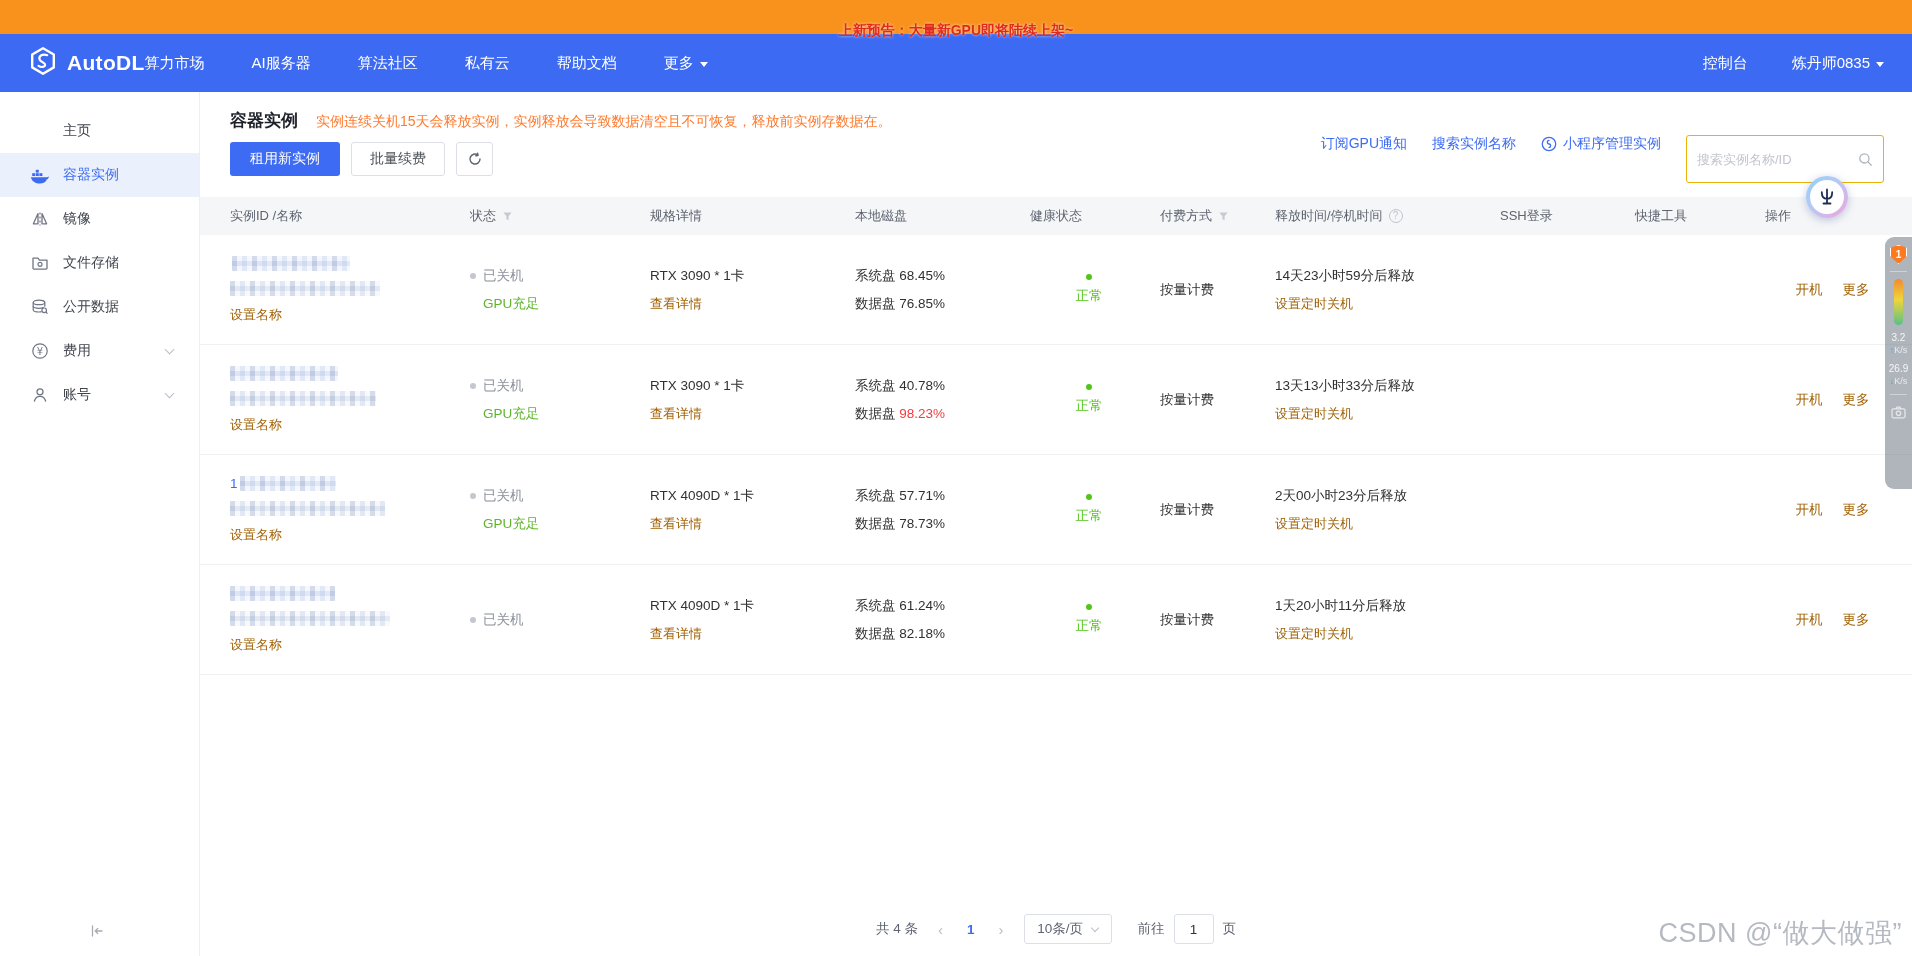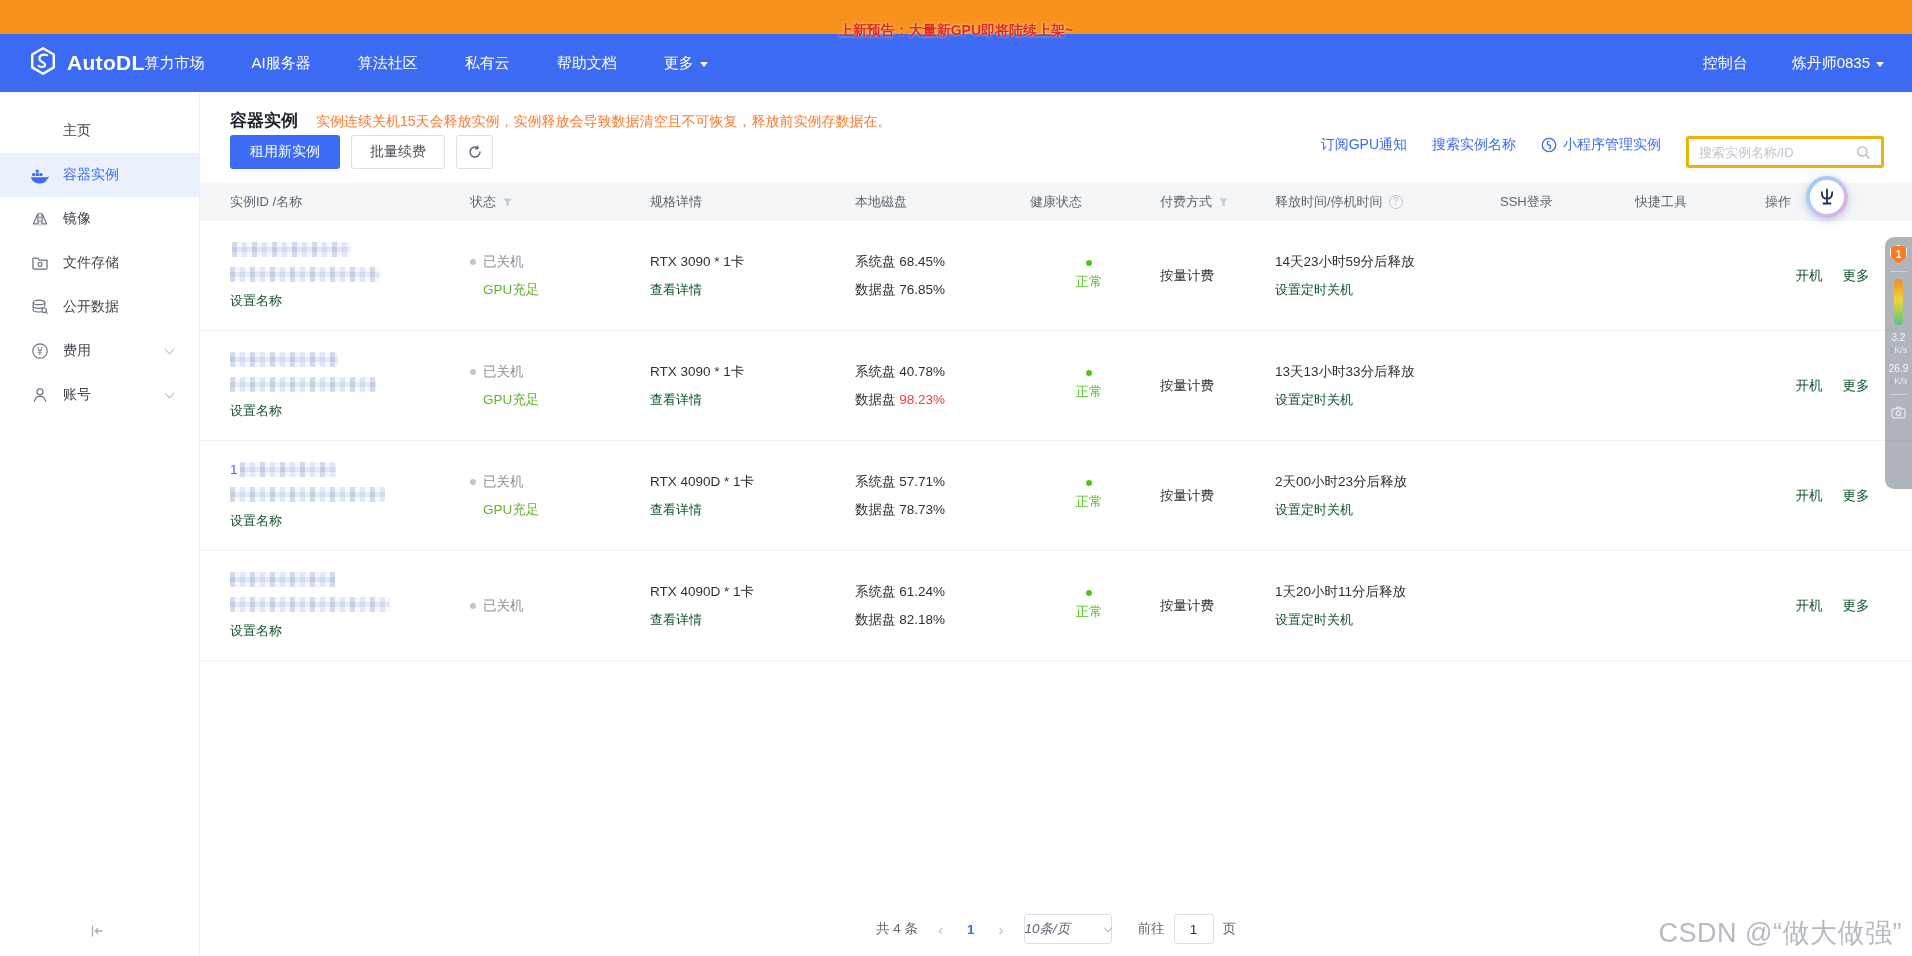--- a/index.html
+++ b/index.html
@@ -37,57 +37,57 @@
   .page-title { font-size:17px; font-weight:700; color:#1D2129; }
   .page-warning { font-size:14px; color:#FF7A2E; }
 
   
   .toolbar { display:flex; align-items:center; margin-top:3px; padding:0 28px 0 30px; }
   .btn-primary { height:34px; padding:0 20px; background:#3D6BF3; color:#fff; font-size:14px; border:none; border-radius:3px; cursor:pointer; }
   .btn-plain { height:34px; padding:0 18px; background:#fff; color:#4E5358; font-size:14px; border:1px solid #DCDFE6; border-radius:3px; margin-left:11px; cursor:pointer; }
   .btn-refresh { width:37px; height:34px; background:#fff; border:1px solid #DCDFE6; border-radius:3px; margin-left:11px; cursor:pointer; display:flex; align-items:center; justify-content:center; }
   .toolbar-right { margin-left:auto; display:flex; align-items:flex-start; gap:25px; }
   .tool-link { font-size:14px; color:#3D6BF3; cursor:pointer; display:flex; align-items:center; gap:6px; }
-  .search-box { width:198px; height:32px; border:3px solid #eab308; border-radius:3px; display:flex; align-items:center; padding:0 10px; background:#fff; }
+  .search-box { width:198px; height:48px; border:1px solid #eab308; border-radius:3px; display:flex; align-items:center; padding:0 10px; background:#fff; }
   .search-box input { flex:1; border:none; outline:none; font-size:13px; color:#303133; min-width:0; font-family:inherit; }
   .search-box input::placeholder { color:#C0C4CC; }
 
   
   .table { margin-top:14px; }
   .trow { display:grid; grid-template-columns:240px 180px 205px 175px 130px 115px 225px 135px 130px minmax(0,1fr); padding-left:30px; }
   .thead { height:38px; background:#F5F6F8; align-items:center; font-size:13px; color:#5E6470; }
   .th { display:flex; align-items:center; gap:6px; padding-right:10px; }
   .qmark { width:14px; height:14px; border:1px solid #C0C4CC; border-radius:50%; color:#C0C4CC; font-size:10px; line-height:12px; text-align:center; cursor:pointer; }
   .row { height:110px; border-bottom:1px solid #EFF1F5; align-items:center; font-size:13.5px; color:#303133; }
   .cell { display:flex; flex-direction:column; justify-content:center; gap:10px; padding-right:12px; }
   .cell-h { align-items:center; gap:7px; }
   .id-line { display:flex; align-items:center; gap:2px; height:15px; }
   .id-prefix { color:#3D6BF3; font-size:13.5px; }
   .mosaic { height:15px; border-radius:1px; background-color:#E9EDF4;
     background-image:
       repeating-linear-gradient(90deg, rgba(128,148,190,.28) 0 5px, rgba(255,255,255,.15) 5px 10px, rgba(188,202,230,.32) 10px 15px, rgba(255,255,255,.25) 15px 20px),
       repeating-linear-gradient(0deg, rgba(255,255,255,.55) 0 5px, rgba(170,185,215,.18) 5px 10px); }
   .mosaic.bluish { background-color:#E3EAFB; }
-  .blue-link { color:#14532d; cursor:pointer; font-size:13px; width:max-content; }
+  .blue-link { color:#a16207; cursor:pointer; font-size:13px; width:max-content; }
   .status-line { display:flex; align-items:center; gap:7px; color:#8B909A; }
   .dot { width:6px; height:6px; border-radius:50%; background:#C3C7CE; flex:none; }
   .dot.green { background:#52C41A; }
   .gpu-note { color:#5FB62A; padding-left:13px; }
   .gpu-note:empty { display:none; }
   .health-text { color:#52C41A; }
   .disk-line { white-space:nowrap; }
   .danger { color:#F03E3E; }
   .ops { display:flex; flex-direction:row; gap:20px; align-items:center; }
   .ops .blue-link { font-size:13.5px; }
 
   
   .pagination { position:absolute; left:0; right:0; bottom:12px; display:flex; align-items:center; justify-content:center; gap:16px; font-size:13.5px; color:#5E6470; }
   .pg-arrow { color:#B7BCC4; font-size:15px; cursor:pointer; padding:0 4px; }
   .pg-num { color:#3D6BF3; font-weight:700; cursor:pointer; padding:0 4px; }
-  .pg-size { width:88px; height:30px; border:1px solid #DCDFE6; border-radius:3px; display:flex; align-items:center; justify-content:space-between; gap:9px; cursor:pointer; color:#5E6470;font-style:italic; }
+  .pg-size { width:88px; height:30px; border:1px solid #DCDFE6; border-radius:3px; display:flex; align-items:center; justify-content:center; gap:9px; cursor:pointer; color:#5E6470; }
   .pg-size-caret { width:6px; height:6px; border-right:1.4px solid #B9BEC7; border-bottom:1.4px solid #B9BEC7; transform:rotate(45deg); margin-top:-3px; }
   .pg-goto { display:flex; align-items:center; gap:9px; margin-left:10px; }
   .pg-input { width:40px; height:30px; border:1px solid #DCDFE6; border-radius:3px; text-align:center; font-size:13.5px; color:#303133; outline:none; font-family:inherit; }
 
   
   .watermark { position:absolute; right:10px; bottom:5px; font-size:27px; color:#B5BAC2; letter-spacing:.5px; }
 
   .float-ball { position:absolute; left:1806px; top:176px; width:42px; height:42px; border-radius:50%;
     background:linear-gradient(135deg,#8ED0F7 0%,#B9C8F6 45%,#F2A3DC 100%); display:flex; align-items:center; justify-content:center;
     box-shadow:0 2px 8px rgba(80,100,160,.35); cursor:pointer; }

